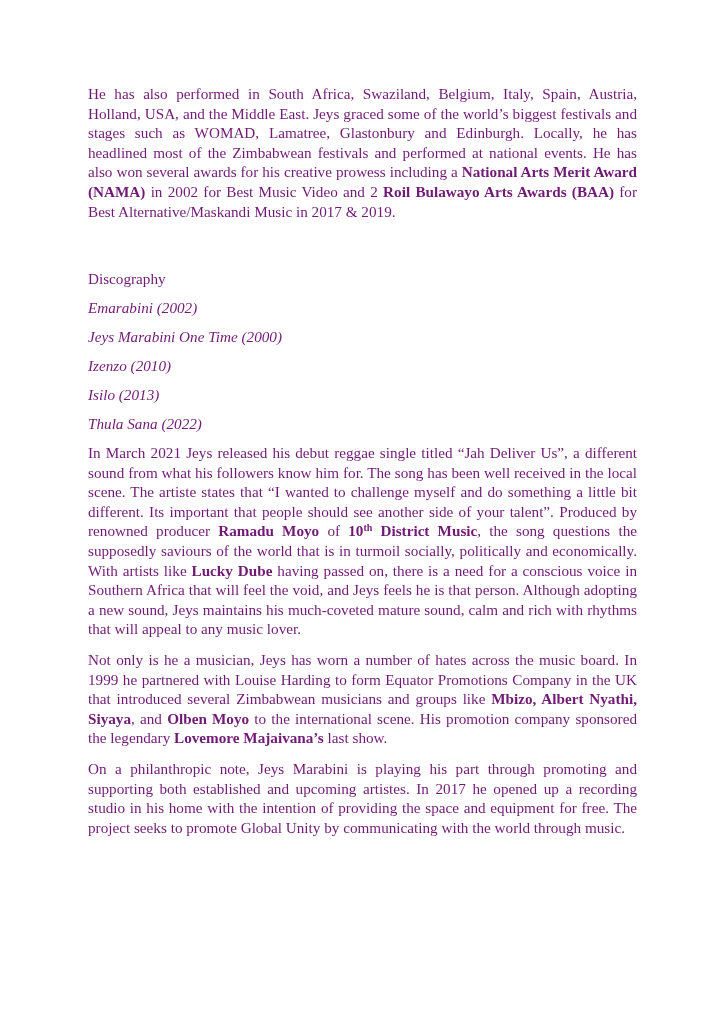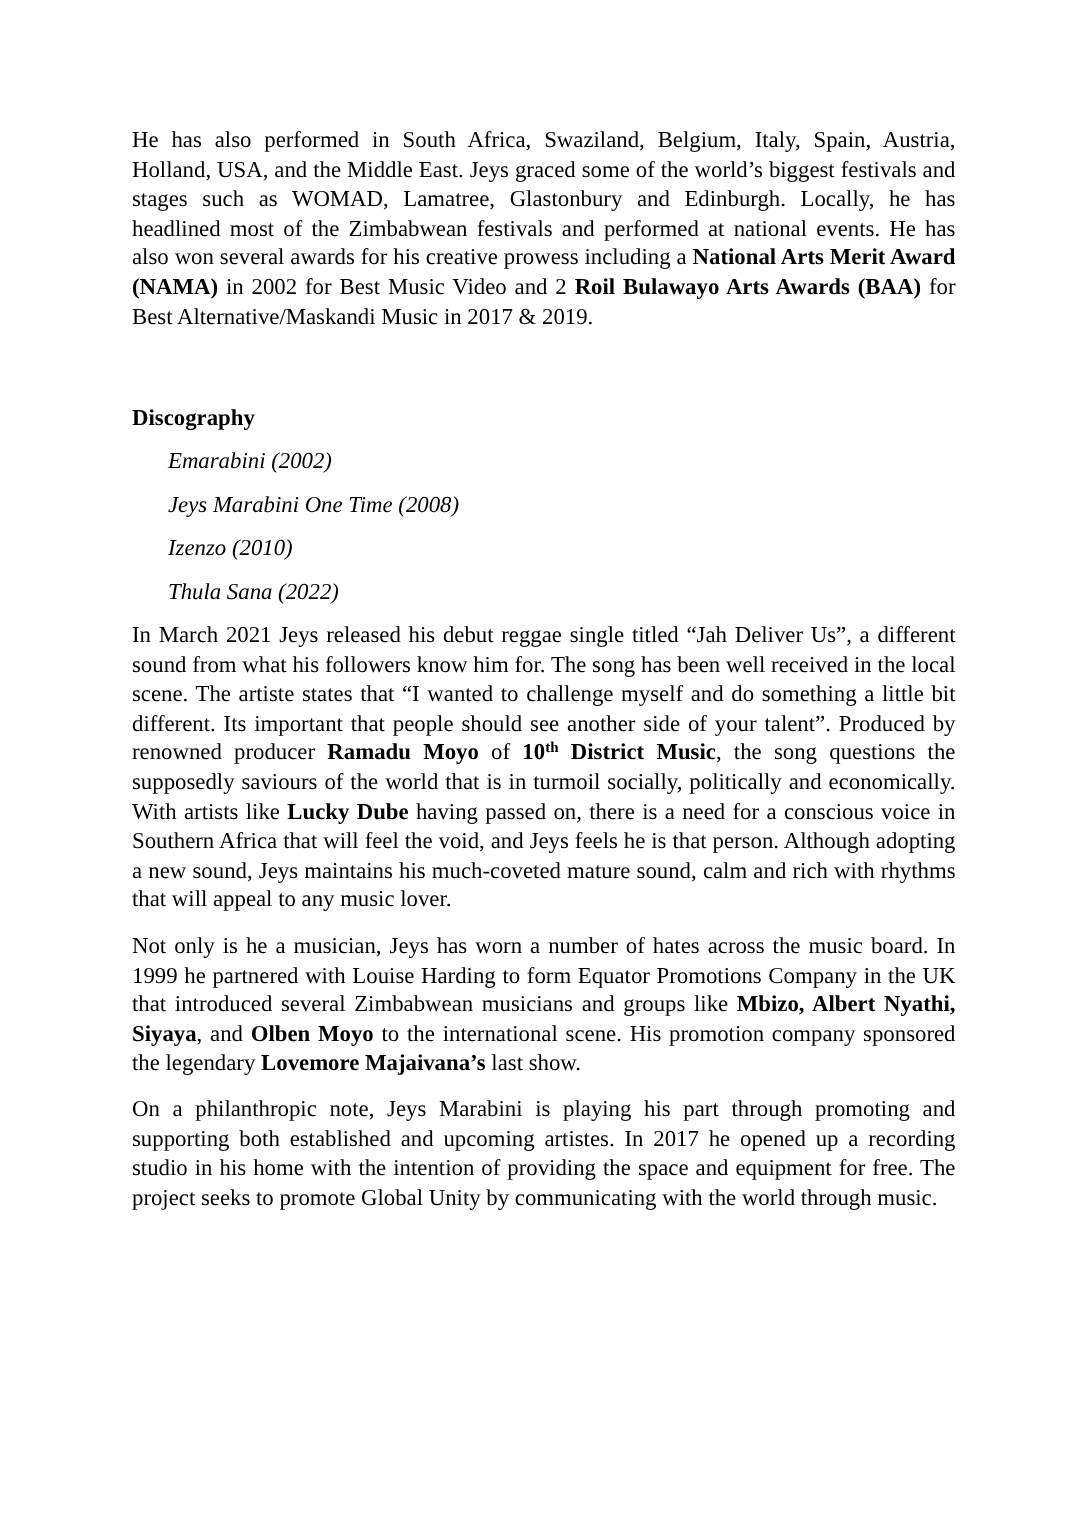--- a/index.html
+++ b/index.html
@@ -1,40 +1,41 @@
 <!DOCTYPE html>
 <html><head>
 <meta charset="utf-8">
 <style>
   html, body { margin: 0; padding: 0; background: #ffffff; }
   body { width: 724px; height: 1023px; position: relative; overflow: hidden; }
   .page {
     position: absolute; left: 88px; top: 84px; width: 549px;
     font-family: "Liberation Serif", serif; font-size: 15.2px; line-height: 19.6px;
-    color: #000000; text-align: justify;
+    color: #701a75; text-align: justify;
   }
   p { margin: 0; }
   .p1 { margin-bottom: 48px; }
-  .heading { font-weight: bold; margin-bottom: 9.4px; }
-  .disc { font-style: italic; margin-bottom: 9.4px; margin-left: 24px; }
+  .heading { font-weight: normal; margin-bottom: 9.4px; }
+  .disc { font-style: italic; margin-bottom: 9.4px; }
   .disc:last-of-type { margin-bottom: 6px; }
   .para { margin-bottom: 11px; }
   b { font-weight: bold; }
   sup { font-size: 10px; line-height: 0; vertical-align: 5px; font-weight: bold; }
 </style>
 </head>
 <body>
 
 <div class="page">
   <p class="p1"><span>He has also performed in South Africa, Swaziland, Belgium, Italy, Spain, Austria, Holland, USA, and the Middle East. Jeys graced some of the world’s biggest festivals and stages such as WOMAD, Lamatree, Glastonbury and Edinburgh. Locally, he has headlined most of the Zimbabwean festivals and performed at national events. He has also won several awards for his creative prowess including a </span><b>National Arts Merit Award (NAMA)</b><span> in 2002 for Best Music Video and 2 </span><b>Roil Bulawayo Arts Awards (BAA)</b><span> for Best Alternative/Maskandi Music in 2017 &amp; 2019.</span></p>
 
   <p class="heading">Discography</p>
   <p class="disc">Emarabini (2002)</p>
-  <p class="disc">Jeys Marabini One Time (2008)</p>
+  <p class="disc">Jeys Marabini One Time (2000)</p>
   <p class="disc">Izenzo (2010)</p>
+  <p class="disc">Isilo (2013)</p>
   <p class="disc">Thula Sana (2022)</p>
 
   <p class="para"><span>In March 2021 Jeys released his debut reggae single titled “Jah Deliver Us”, a different sound from what his followers know him for. The song has been well received in the local scene. The artiste states that “I wanted to challenge myself and do something a little bit different. Its important that people should see another side of your talent”.  Produced by renowned producer </span><b>Ramadu Moyo</b><span> of </span><b><span>10</span><sup>th</sup><span> District Music</span></b><span>, the song questions the supposedly saviours of the world that is in turmoil socially, politically and economically. With artists like </span><b>Lucky Dube</b><span> having passed on, there is a need for a conscious voice in Southern Africa that will feel the void, and Jeys feels he is that person. Although adopting a new sound, Jeys maintains his much-coveted mature sound, calm and rich with rhythms that will appeal to any music lover.</span></p>
 
   <p class="para"><span>Not only is he a musician, Jeys has worn a number of hates across the music board. In 1999 he partnered with Louise Harding to form Equator Promotions Company in the UK that introduced several Zimbabwean musicians and groups like </span><b>Mbizo, Albert Nyathi, Siyaya</b><span>, and </span><b>Olben Moyo</b><span> to the international scene. His promotion company sponsored the legendary </span><b>Lovemore Majaivana’s</b><span> last show.</span></p>
 
   <p class="para">On a philanthropic note, Jeys Marabini is playing his part through promoting and supporting both established and upcoming artistes. In 2017 he opened up a recording studio in his home with the intention of providing the space and equipment for free. The project seeks to promote Global Unity by communicating with the world through music.</p>
 </div>
 
 </body></html>

